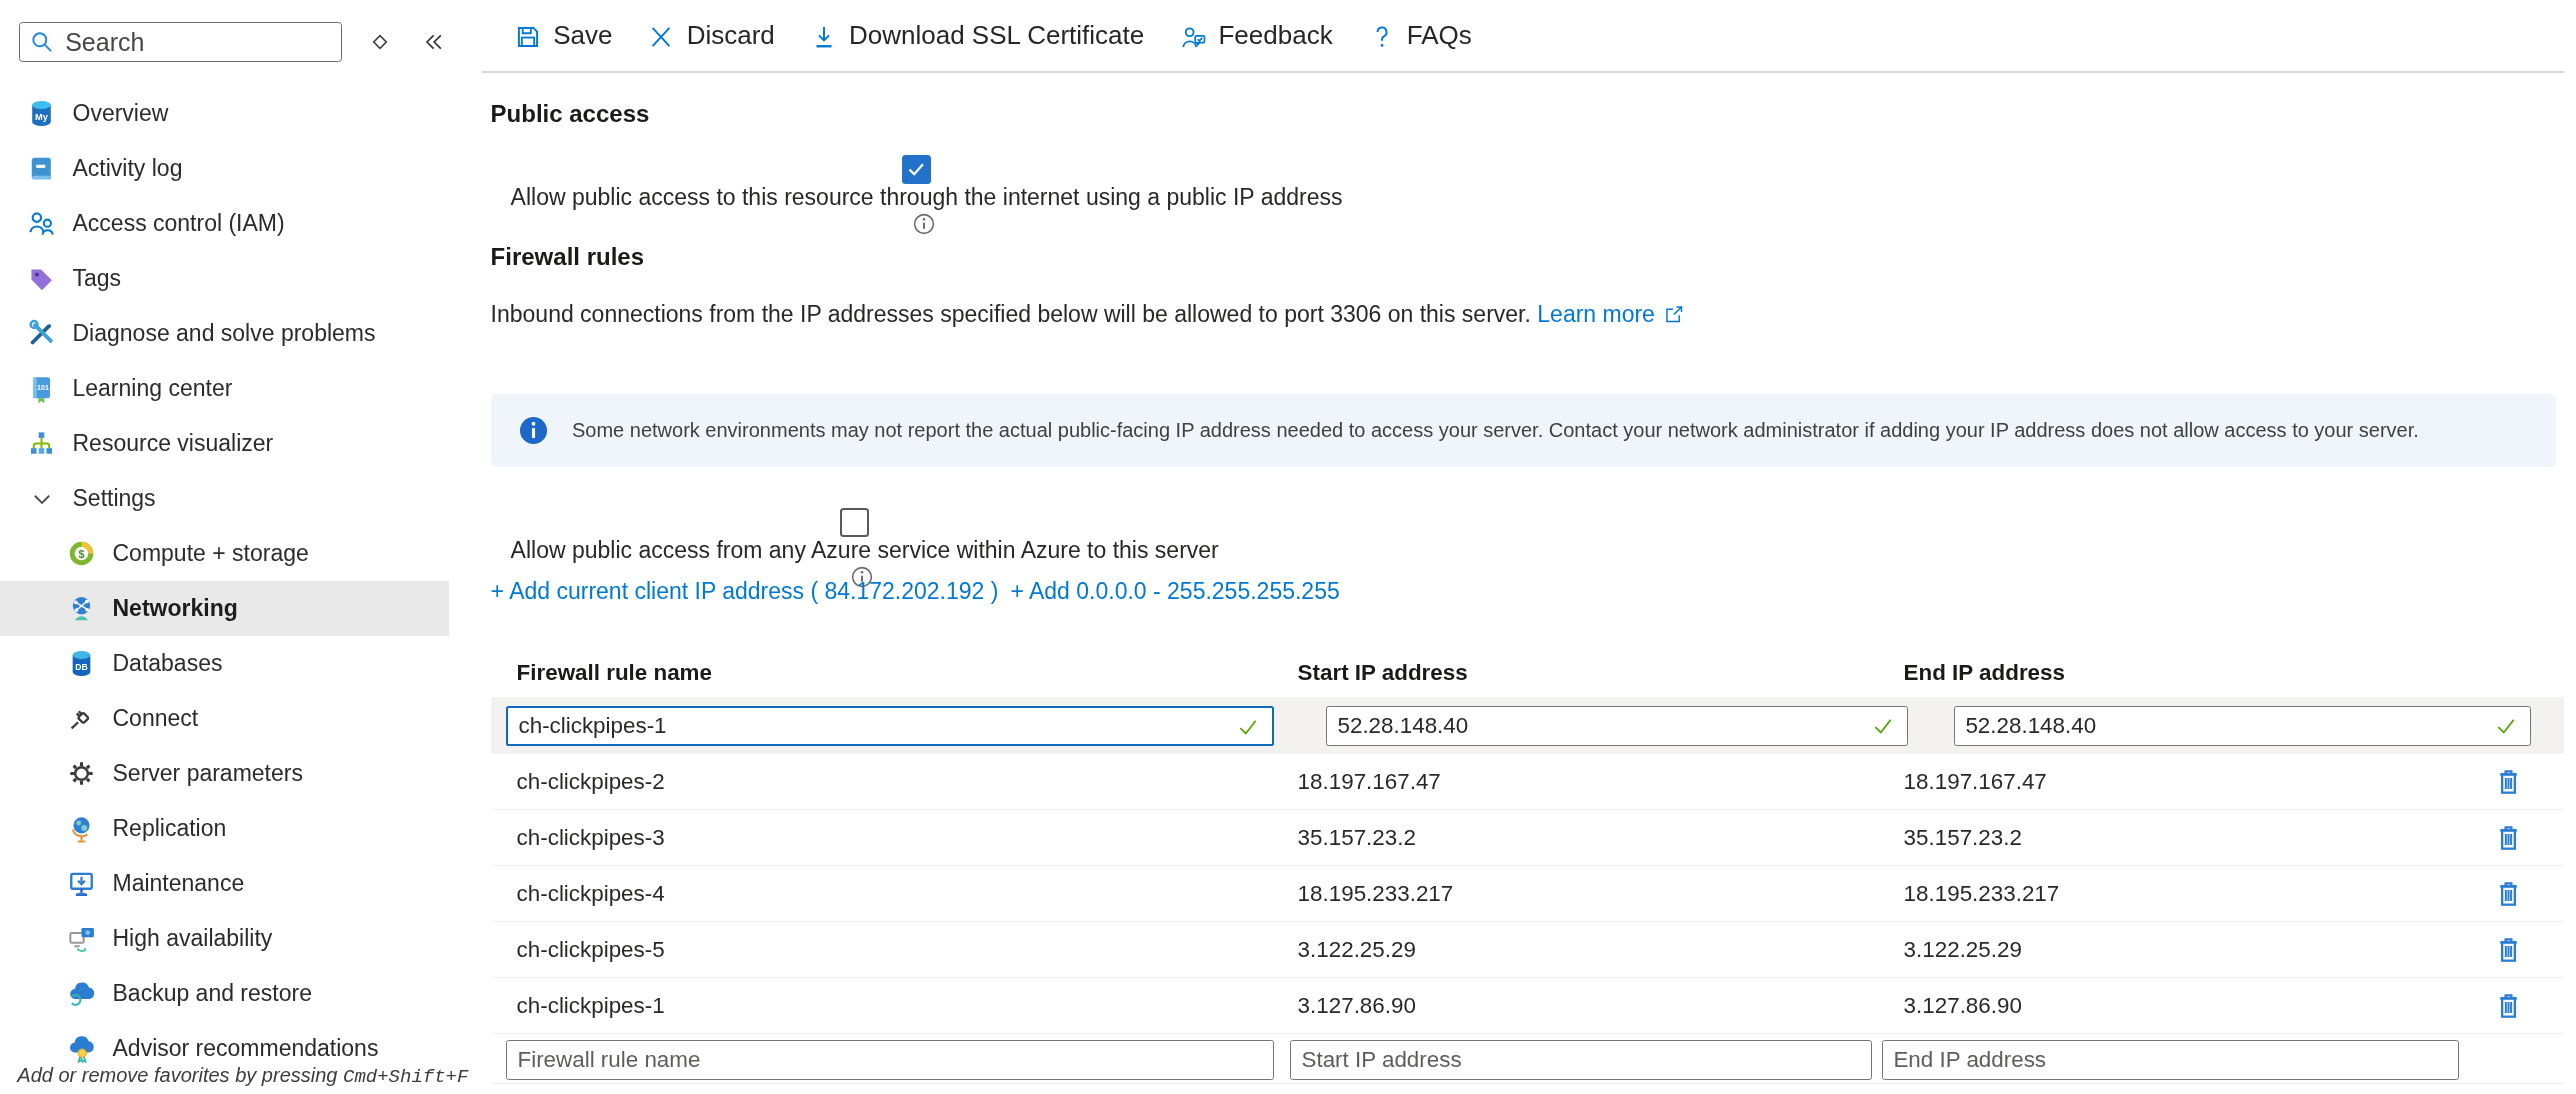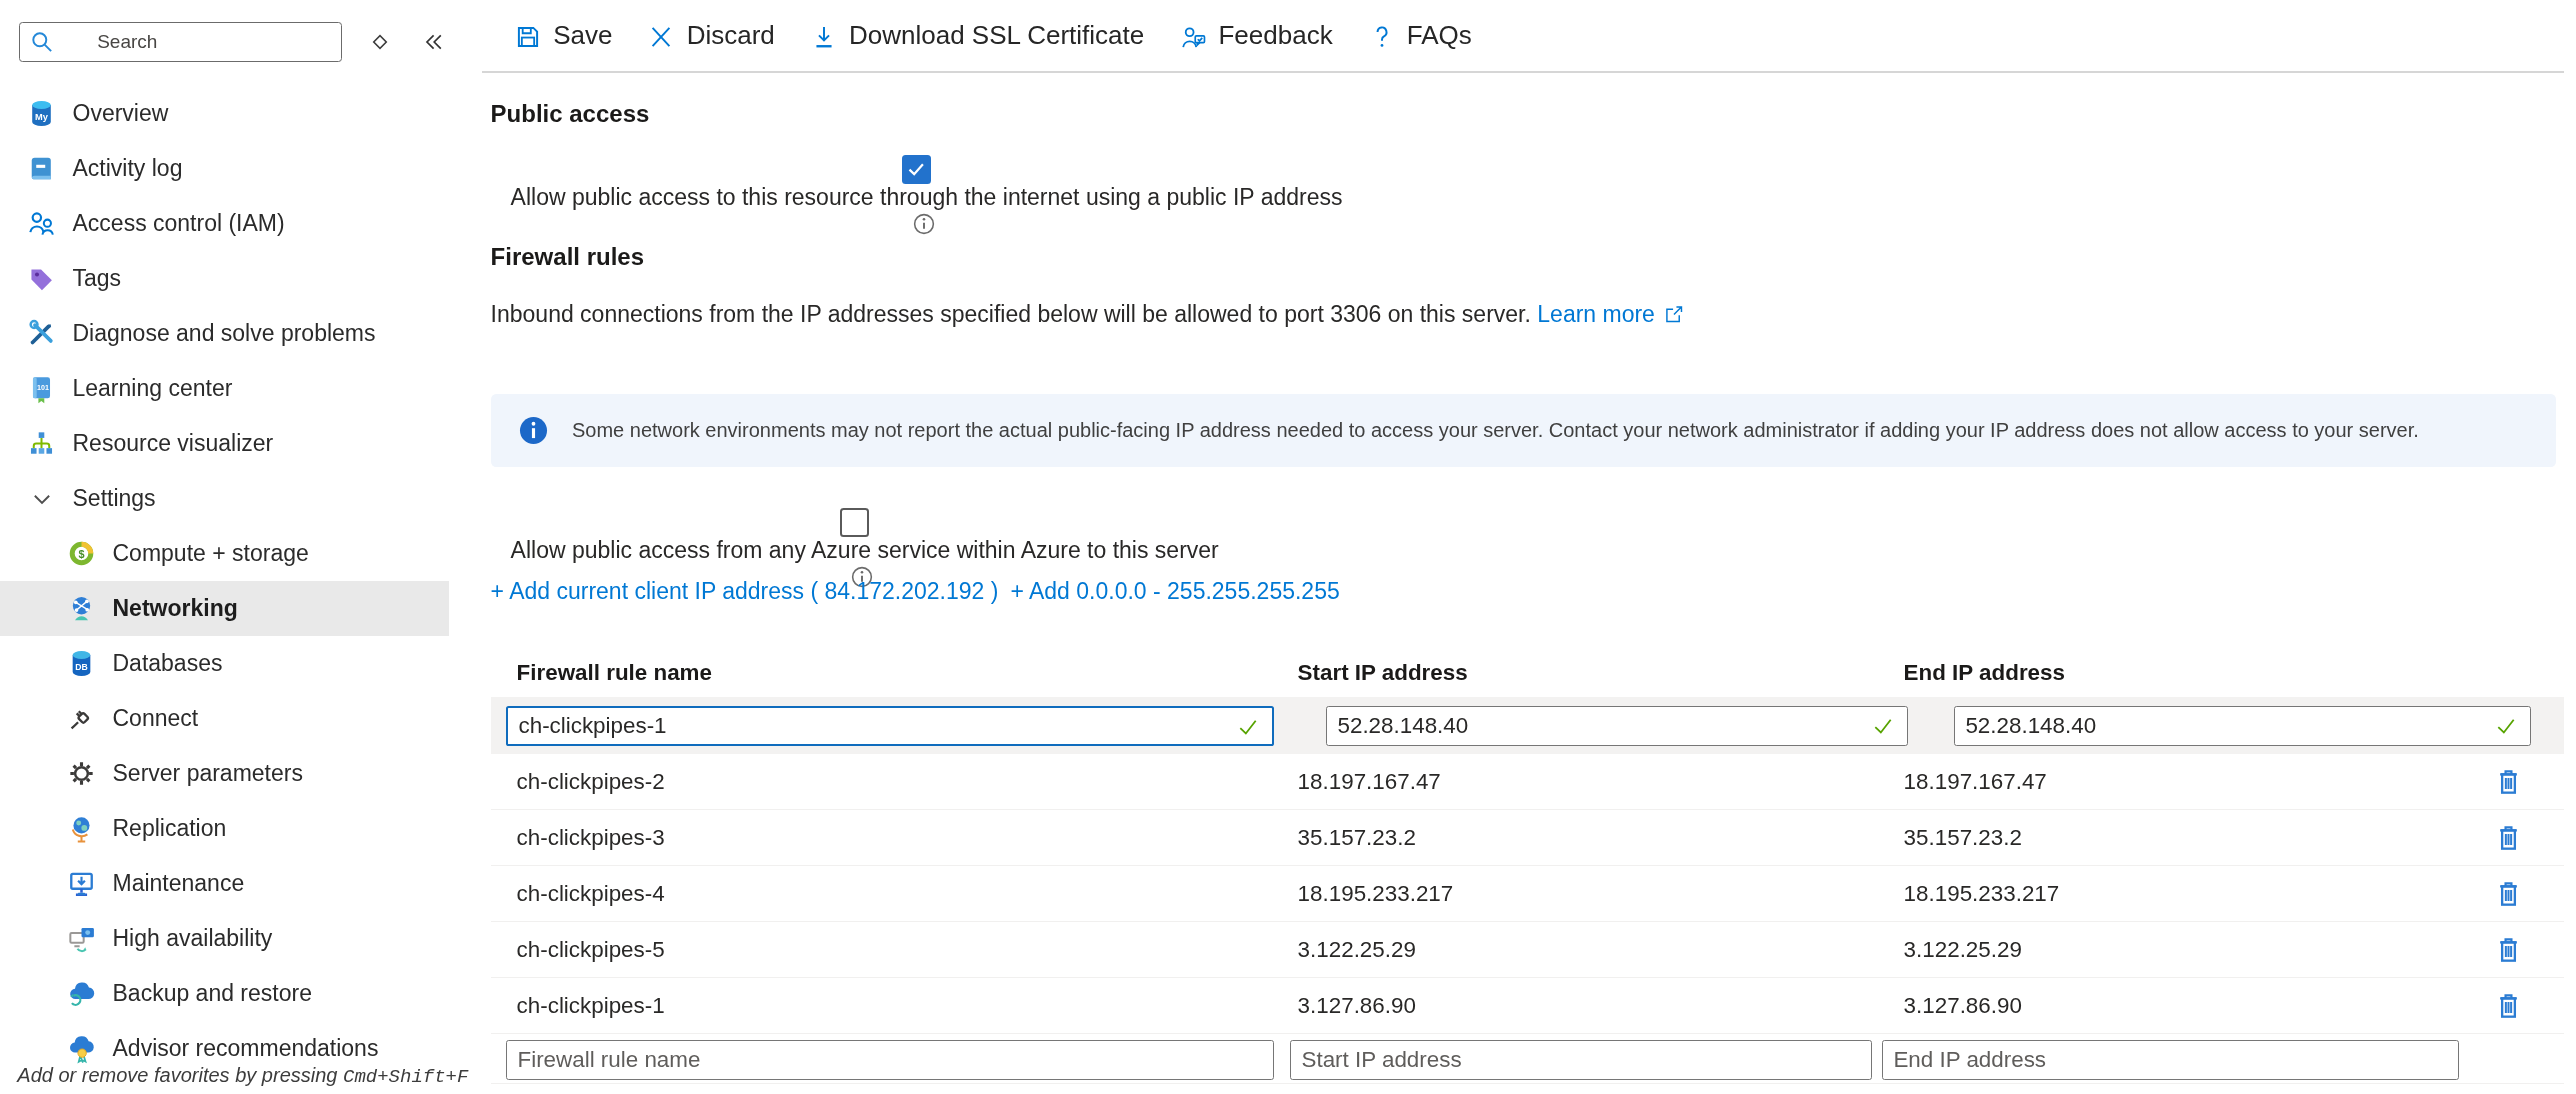--- a/index.html
+++ b/index.html
@@ -8,22 +8,22 @@
     background:#fff;color:#292827;
     font-family:"Liberation Sans",sans-serif;font-size:23px;
   }
   svg{display:block}
   
   .sidebar{position:absolute;left:0;top:0;width:470px;height:100%;background:#fff;}
   .search-row{position:absolute;top:22.4px;left:19px;display:flex;align-items:center;}
   .search-box{width:323px;height:40px;border:1.7px solid #6b6b6b;border-radius:3.5px;
     display:flex;align-items:center;padding:0 8.6px;box-sizing:border-box;background:#fff;}
   .search-box svg{width:26px;height:26px;flex:none;margin-right:8.6px;}
-  .search-box input{border:none;outline:none;font-size:19px;width:100%;
-    font-family:"Liberation Sans",sans-serif;color:#3a3a3a;background:transparent;margin-left:32px;}
+  .search-box input{border:none;outline:none;font-size:25px;width:100%;
+    font-family:"Liberation Sans",sans-serif;color:#3a3a3a;background:transparent;}
   .search-box input::placeholder{color:#484644;opacity:1;}
   .side-action{margin-left:26px;cursor:pointer;display:flex;align-items:center;}
   .side-action svg{width:24px;height:24px;}
   .menu{position:absolute;top:86px;left:0;width:449px;}
   .nav-item{height:55px;display:flex;align-items:center;padding-left:26px;cursor:pointer;}
   .nav-item.child{padding-left:66px;}
   .nav-item.selected{background:#e9e9e9;}
   .nav-icon{width:31px;height:31px;margin-right:15.5px;flex:none;}
   .nav-icon svg{width:31px;height:31px;}
   .nav-icon.small svg{width:26px;height:26px;margin:2.6px;}

